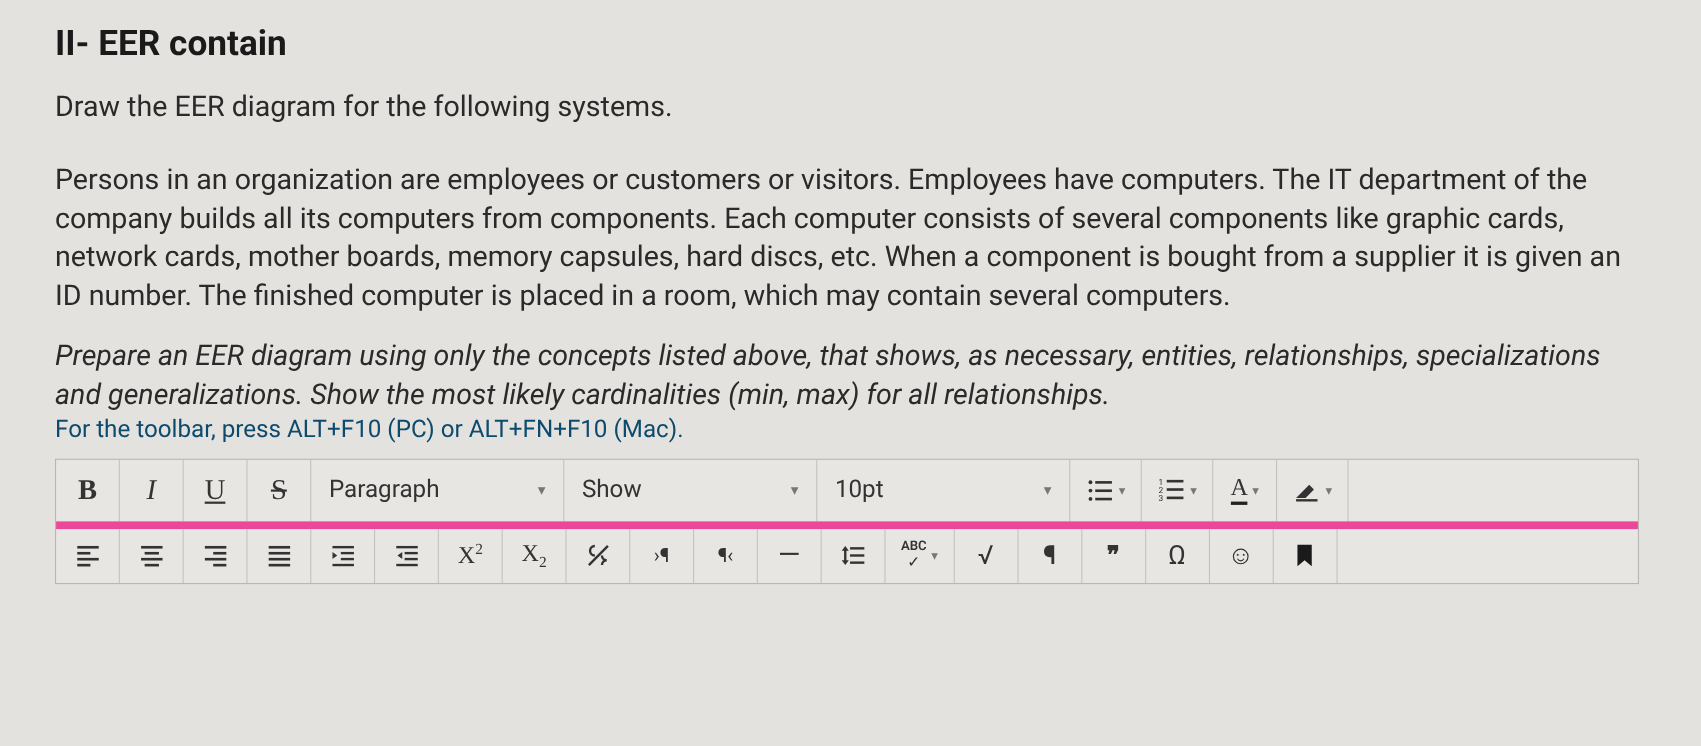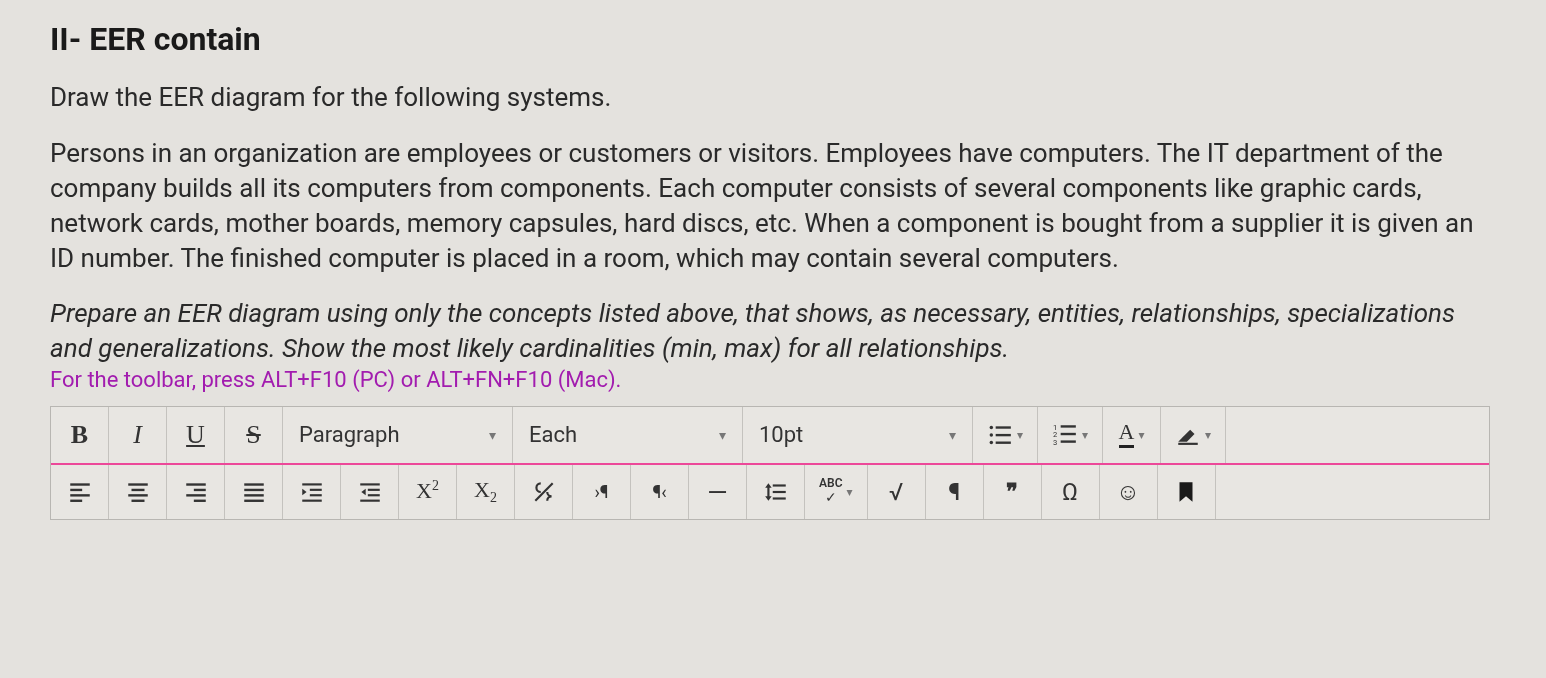--- a/index.html
+++ b/index.html
@@ -14,51 +14,51 @@
 .content { max-width: 1440px; }
 .heading {
   font-size: 32px;
   font-weight: 700;
   color: #1a1a1a;
   margin-bottom: 24px;
 }
 .intro {
   font-size: 26px;
   color: #2a2a2a;
-  margin-bottom: 24px;
+  margin-bottom: 35px;
 }
 .body-text {
   font-size: 26px;
   line-height: 1.35;
   color: #2a2a2a;
   margin-bottom: 20px;
 }
 .body-italic {
   font-size: 26px;
   font-style: italic;
   line-height: 1.35;
   color: #2a2a2a;
 }
 .hint {
   font-size: 22px;
-  color: #a21caf;
+  color: #0c4a6e;
   margin-bottom: 14px;
 }
 .toolbar {
   border: 1px solid #b8b6b2;
   background: #e8e6e2;
   display: flex;
   flex-direction: column;
 }
 .toolbar-row {
   display: flex;
   align-items: stretch;
   height: 56px;
 }
-.toolbar-row + .toolbar-row { border-top: 2px solid #ec4899; }
+.toolbar-row + .toolbar-row { border-top: 7px solid #ec4899; }
 .tb-btn, .tb-sel {
   display: flex;
   align-items: center;
   justify-content: center;
   border-right: 1px solid #c4c2be;
   padding: 0 14px;
   min-width: 58px;
   font-size: 22px;
   color: #333;
   cursor: pointer;
@@ -120,21 +120,21 @@
           <span class="underline">U</span>
         </div>
       <div class="tb-btn">
           <span class="strike">S</span>
         </div>
       <div class="tb-sel wide">
         <span>Paragraph</span>
         <span class="chev">▾</span>
       </div>
       <div class="tb-sel wide">
-        <span>Each</span>
+        <span>Show</span>
         <span class="chev">▾</span>
       </div>
       <div class="tb-sel wide">
         <span>10pt</span>
         <span class="chev">▾</span>
       </div>
       <div class="tb-btn">
         <svg viewBox="0 0 24 24">
             <g fill="#333">
               <circle cx="4" cy="5" r="1.6"></circle>

